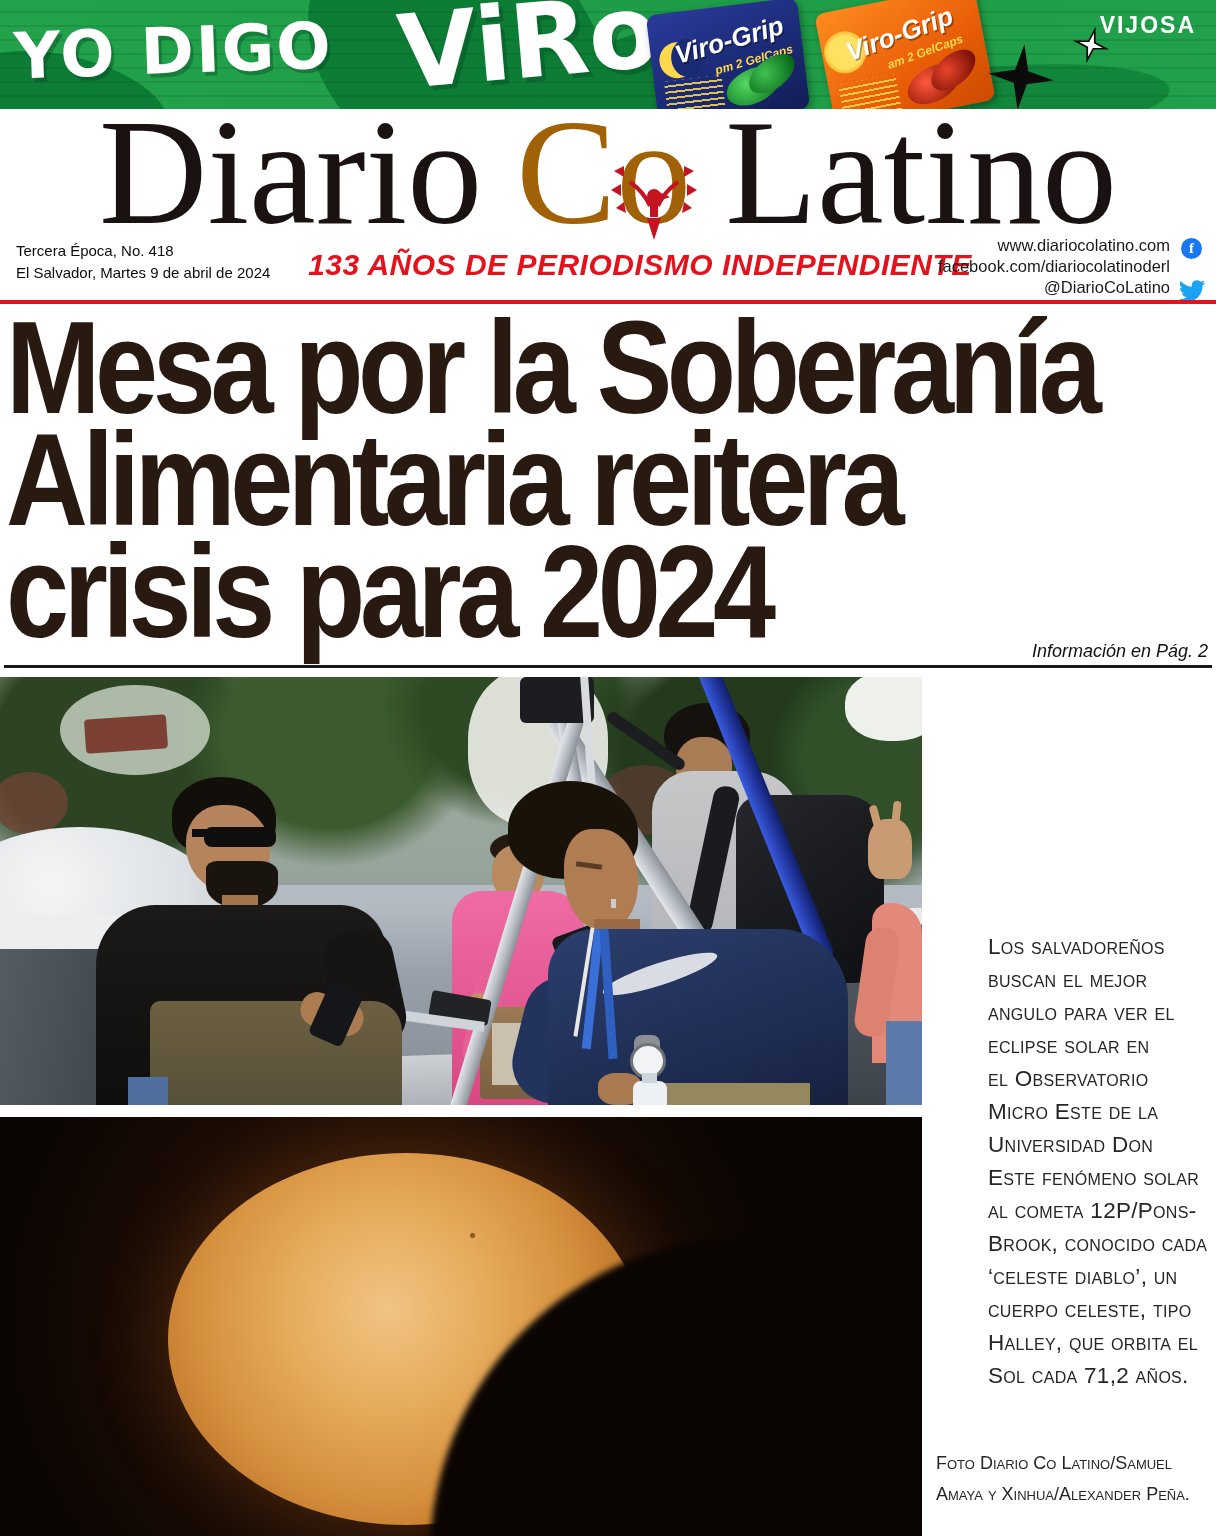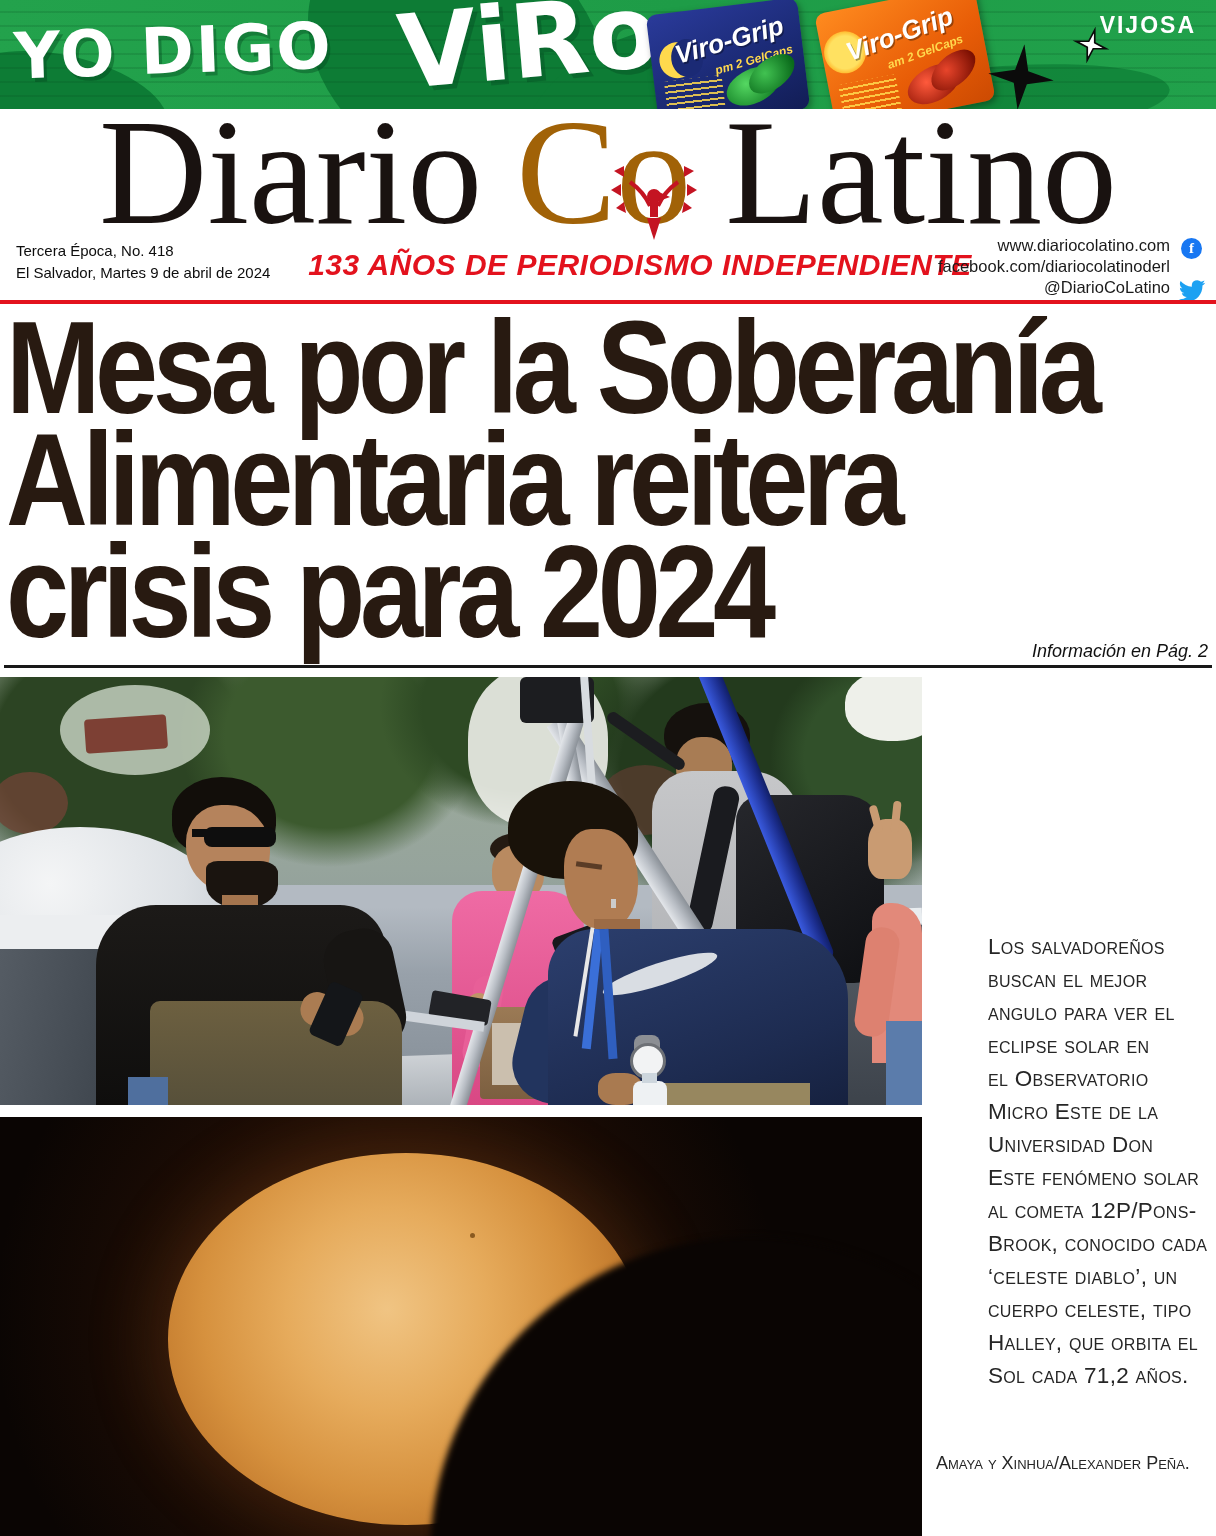--- a/index.html
+++ b/index.html
@@ -390,14 +390,15 @@
     <div class="cap-line">Este fenómeno  solar</div>
     <div class="cap-line">al cometa 12P/Pons-</div>
     <div class="cap-line">Brook, conocido cada</div>
     <div class="cap-line">‘celeste diablo’, un</div>
     <div class="cap-line">cuerpo celeste, tipo</div>
     <div class="cap-line">Halley, que  orbita el</div>
     <div class="cap-line">Sol cada 71,2 años.</div>
   </div>
 <div class="credit">
 
+<div class="credit-line">Foto Diario Co Latino/Samuel</div>
     <div class="credit-line">Amaya y  Xinhua/Alexander Peña.</div>
   </div>
 
 </body></html>

